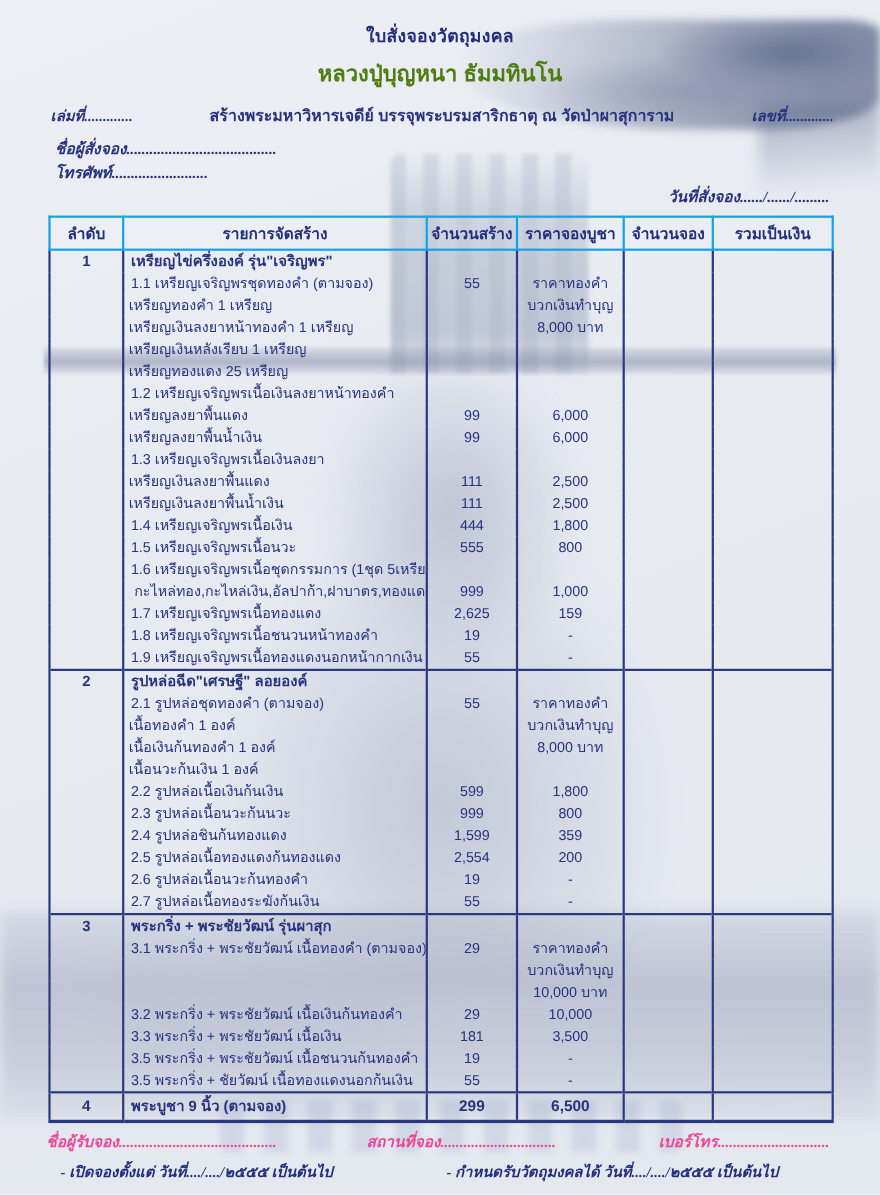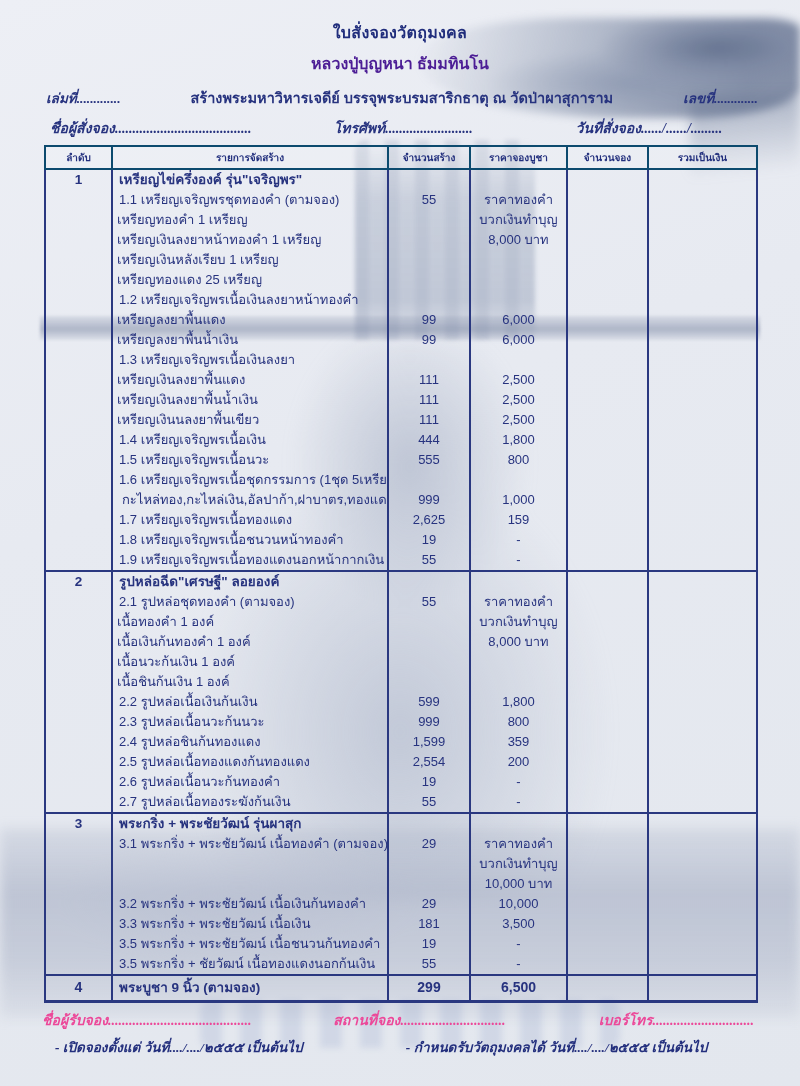--- a/index.html
+++ b/index.html
@@ -46,31 +46,31 @@
       radial-gradient(220px 80px at 30% 40%,rgba(220,224,235,.8),rgba(220,224,235,0) 80%);
   }
   .wm-script{
     left:200px;top:1000px;width:420px;height:48px;filter:blur(3px);opacity:.5;
     background:repeating-linear-gradient(90deg,rgba(120,140,190,.35) 0 22px,rgba(120,140,190,0) 22px 40px);
     border-radius:10px;
   }
   
   .content{position:relative;z-index:1;}
   .title{ text-align:center;font-weight:bold;font-size:16px;letter-spacing:.3px;padding-top:20px;color:#202d7c;}
-  .subtitle{text-align:center;font-weight:bold;font-size:16px;margin-top:6px;color:#4c1d95;}
+  .subtitle{text-align:center;font-weight:bold;font-size:20px;margin-top:6px;color:#4d7c0f;}
   .meta1{display:flex;align-items:baseline;margin:10px 42px 0 46px;font-size:13.5px;}
   .meta1 .script{font-family:"Liberation Serif",serif;font-style:italic;font-weight:bold;}
   .meta1 .proj{flex:1;text-align:center;font-weight:bold;font-size:14.5px;}
   .meta2{display:flex;margin:8px 46px 6px 50px;font-size:14px;
-         font-family:"Liberation Serif",serif;font-style:italic;font-weight:bold;}
-  .meta2 .m-orderer{flex:1.35;} .meta2 .m-phone{flex:1;} .meta2 .m-date{flex:1;text-align:center;font-style:italic;}
+         font-family:"Liberation Serif",serif;font-style:italic;font-weight:bold;flex-direction:column;}
+  .meta2 .m-orderer{flex:1.35;} .meta2 .m-phone{flex:1;} .meta2 .m-date{flex:1;text-align:right;font-style:italic;}
   
   table{border-collapse:collapse;table-layout:fixed;width:712px;margin:2px 0 0 44px;background:transparent;}
   col.c0{width:67px;}col.c1{width:276px;}col.c2{width:82px;}col.c3{width:97px;}col.c4{width:81px;}col.c5{width:109px;}
-  th{border:2px solid #0c4a6e;font-size:10px;font-weight:bold;padding:3px 0;color:#222f7d;background:rgba(255,255,255,.12);margin-left:20px;}
+  th{border:2px solid #0ea5e9;font-size:14px;font-weight:bold;padding:3px 0;color:#222f7d;background:rgba(255,255,255,.12);margin-left:20px;}
   td{border-left:2px solid #2a3880;border-right:2px solid #2a3880;
      font-size:13px;height:20px;padding:0 3px;color:#27337f;line-height:1.1;
      white-space:nowrap;overflow:hidden;}
   td.c-no{text-align:center;font-weight:bold;font-size:13.5px;}
   td.c-made,td.c-price{text-align:center;}
   td.c-label{padding-left:6px;}
   td.c-label.ind{padding-left:4px;}
   td.c-label.flush{padding-left:9px;}
   tr.sec td{border-top:2.5px solid #2a3880;}
   tr.sec td.c-label{font-weight:bold;font-size:13.5px;}
@@ -224,28 +224,20 @@
         <tr>
           <td class="c-no"></td>
           <td class="c-label ind">เหรียญเงินลงยาพื้นน้ำเงิน</td>
           <td class="c-made">111</td>
           <td class="c-price">2,500</td>
           <td class="c-qty"></td>
           <td class="c-total"></td>
         </tr>
         <tr>
           <td class="c-no"></td>
-          <td class="c-label ind">เหรียญเงินนลงยาพื้นเขียว</td>
-          <td class="c-made">111</td>
-          <td class="c-price">2,500</td>
-          <td class="c-qty"></td>
-          <td class="c-total"></td>
-        </tr>
-        <tr>
-          <td class="c-no"></td>
           <td class="c-label">1.4  เหรียญเจริญพรเนื้อเงิน</td>
           <td class="c-made">444</td>
           <td class="c-price">1,800</td>
           <td class="c-qty"></td>
           <td class="c-total"></td>
         </tr>
         <tr>
           <td class="c-no"></td>
           <td class="c-label">1.5  เหรียญเจริญพรเนื้อนวะ</td>
           <td class="c-made">555</td>
@@ -321,28 +313,20 @@
           <td class="c-no"></td>
           <td class="c-label ind">เนื้อเงินก้นทองคำ 1 องค์</td>
           <td class="c-made"></td>
           <td class="c-price">8,000 บาท</td>
           <td class="c-qty"></td>
           <td class="c-total"></td>
         </tr>
         <tr>
           <td class="c-no"></td>
           <td class="c-label ind">เนื้อนวะก้นเงิน 1 องค์</td>
-          <td class="c-made"></td>
-          <td class="c-price"></td>
-          <td class="c-qty"></td>
-          <td class="c-total"></td>
-        </tr>
-        <tr>
-          <td class="c-no"></td>
-          <td class="c-label ind">เนื้อชินก้นเงิน 1 องค์</td>
           <td class="c-made"></td>
           <td class="c-price"></td>
           <td class="c-qty"></td>
           <td class="c-total"></td>
         </tr>
         <tr>
           <td class="c-no"></td>
           <td class="c-label">2.2  รูปหล่อเนื้อเงินก้นเงิน</td>
           <td class="c-made">599</td>
           <td class="c-price">1,800</td>

